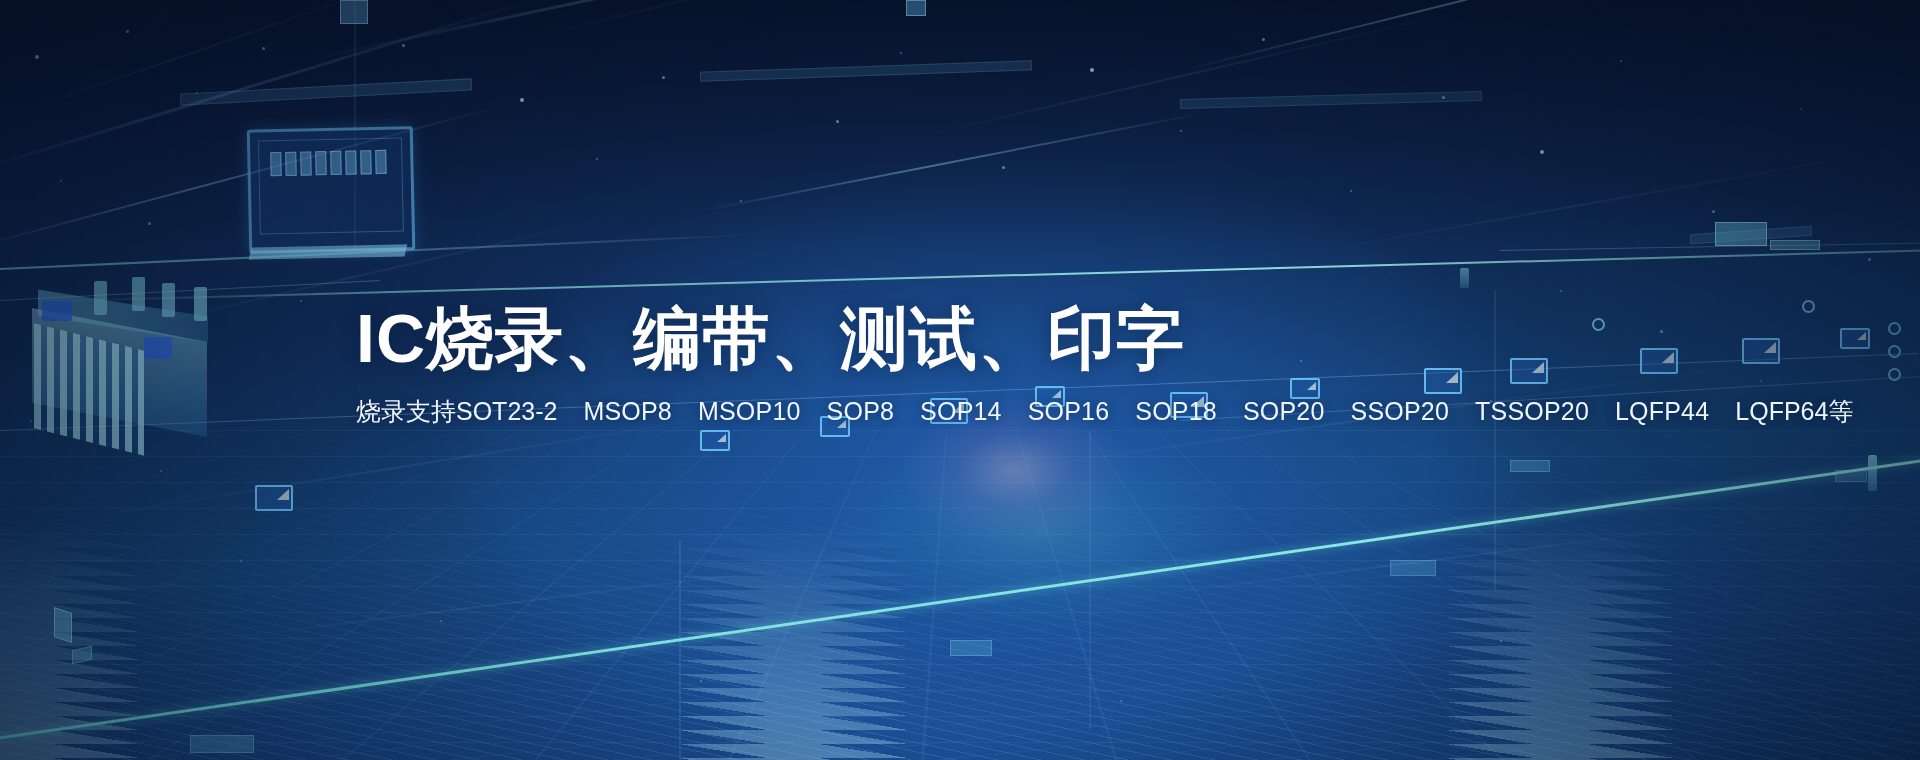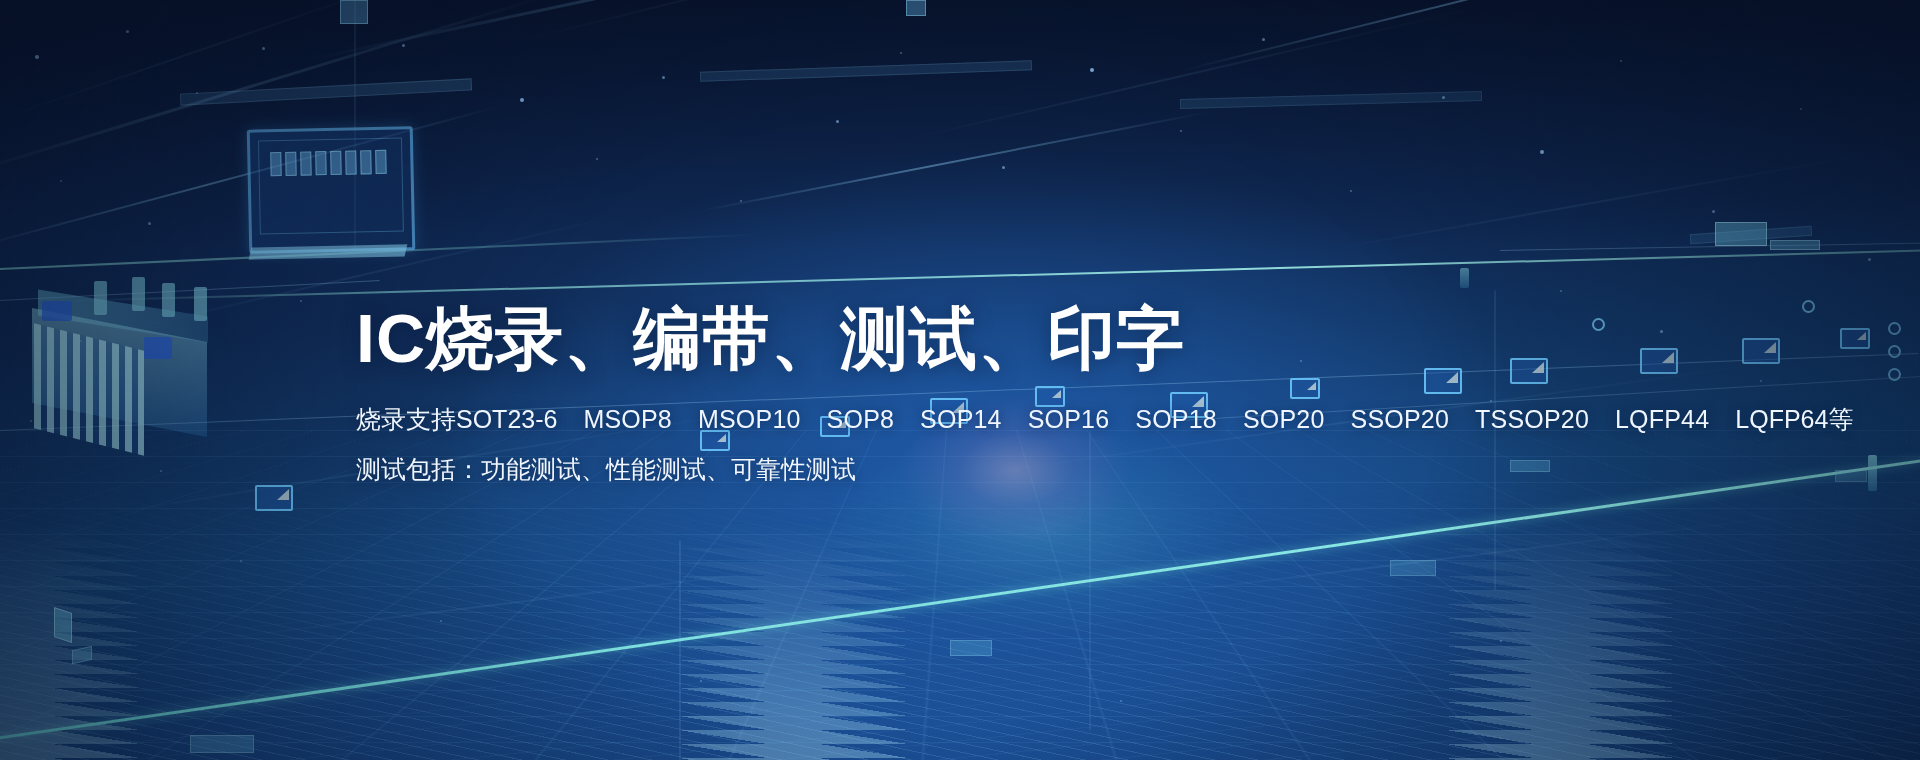--- a/index.html
+++ b/index.html
@@ -314,21 +314,21 @@
     top: 300px;
     width: 1340px;
   }
 
   .headline {
     font-size: 68px;
     font-weight: 700;
     color: #ffffff;
     letter-spacing: 1px;
     line-height: 1.12;
-    margin: 0 0 30px 0;
+    margin: 0 0 22px 0;
     white-space: nowrap;
     text-shadow: 0 2px 18px rgba(8,28,60,0.55);
   }
 
   .sub-list {
     margin: 0;
     padding: 0;
     list-style: none;
   }
   .sub-line {
@@ -513,34 +513,33 @@
 
 
   <div class="content">
 
     <h1 class="headline">IC烧录、编带、测试、印字</h1>
 
     <ul class="sub-list">
 
       <li class="sub-line">
         <span class="pkg-row">
-          <span class="pkg-lead">烧录支持SOT23-6</span>
+          <span class="pkg-lead">烧录支持SOT23-2</span>
           <span class="pkg">MSOP8</span>
           <span class="pkg">MSOP10</span>
           <span class="pkg">SOP8</span>
           <span class="pkg">SOP14</span>
           <span class="pkg">SOP16</span>
           <span class="pkg">SOP18</span>
           <span class="pkg">SOP20</span>
           <span class="pkg">SSOP20</span>
           <span class="pkg">TSSOP20</span>
           <span class="pkg">LQFP44</span>
           <span class="pkg pkg-tail">LQFP64等</span>
         </span>
       </li>
 
-      <li class="sub-line">测试包括：功能测试、性能测试、可靠性测试</li>
 
 
     </ul>
   </div>
 
 </div>
 
 </body></html>

